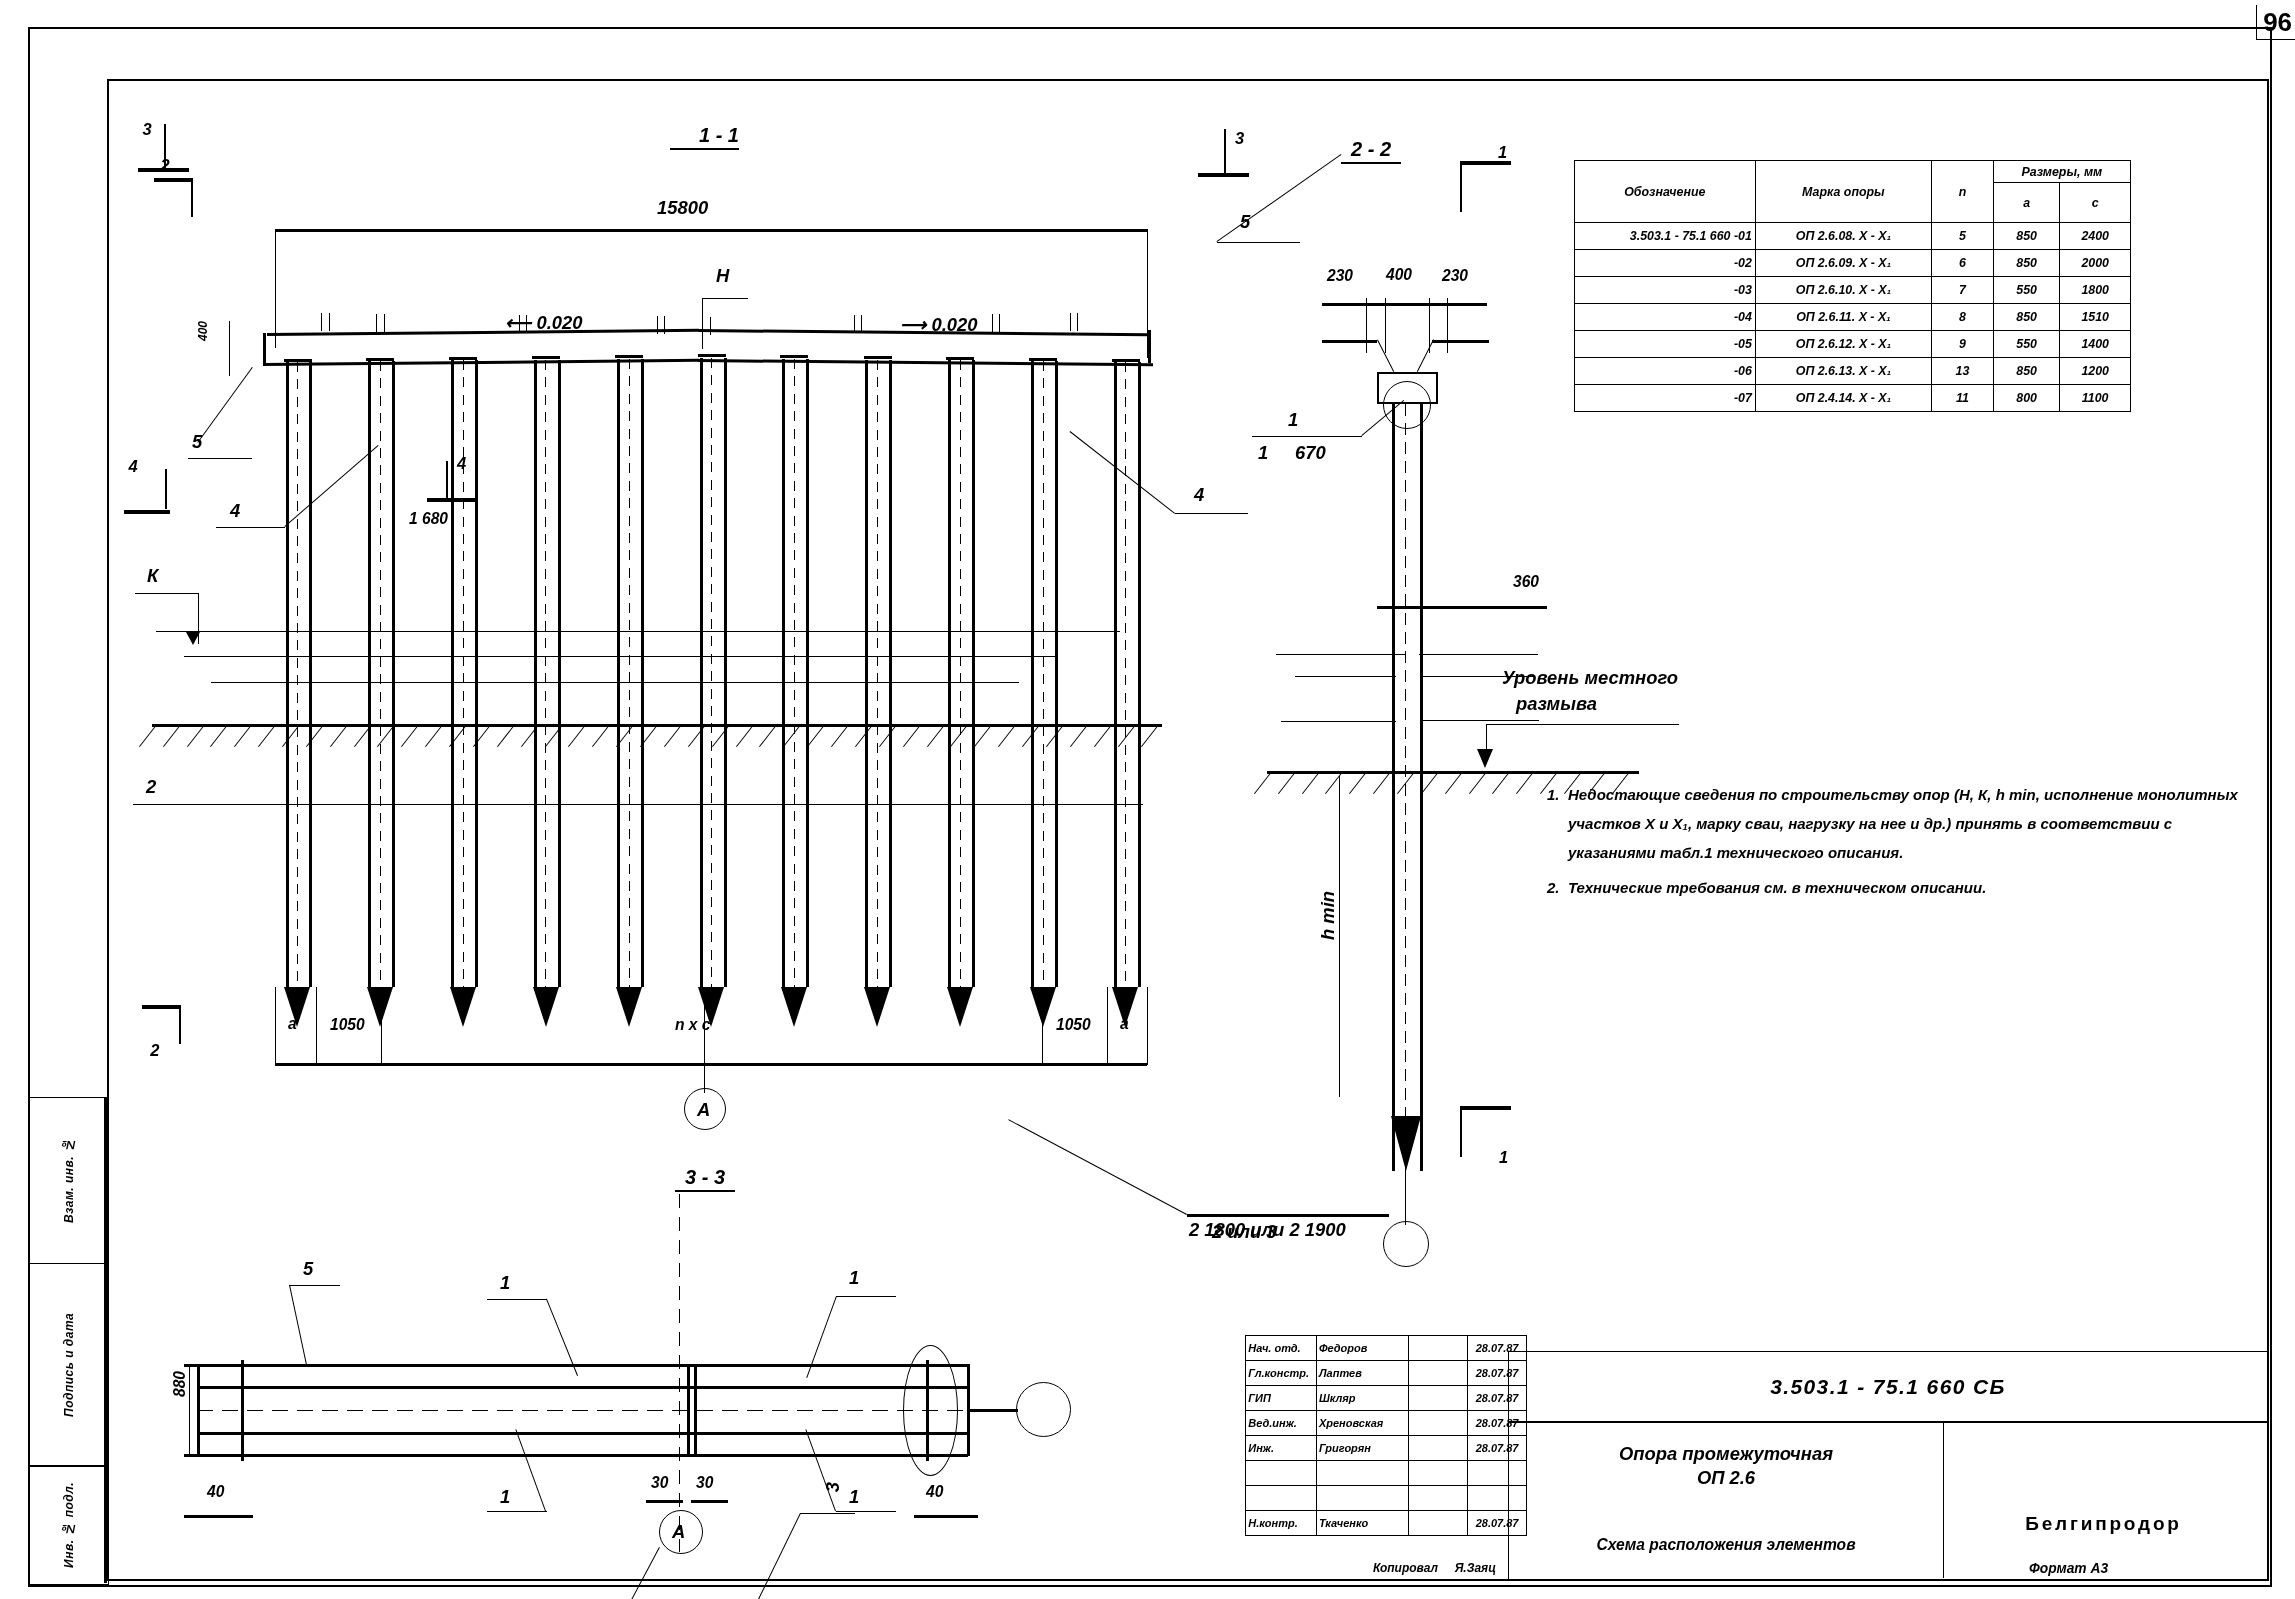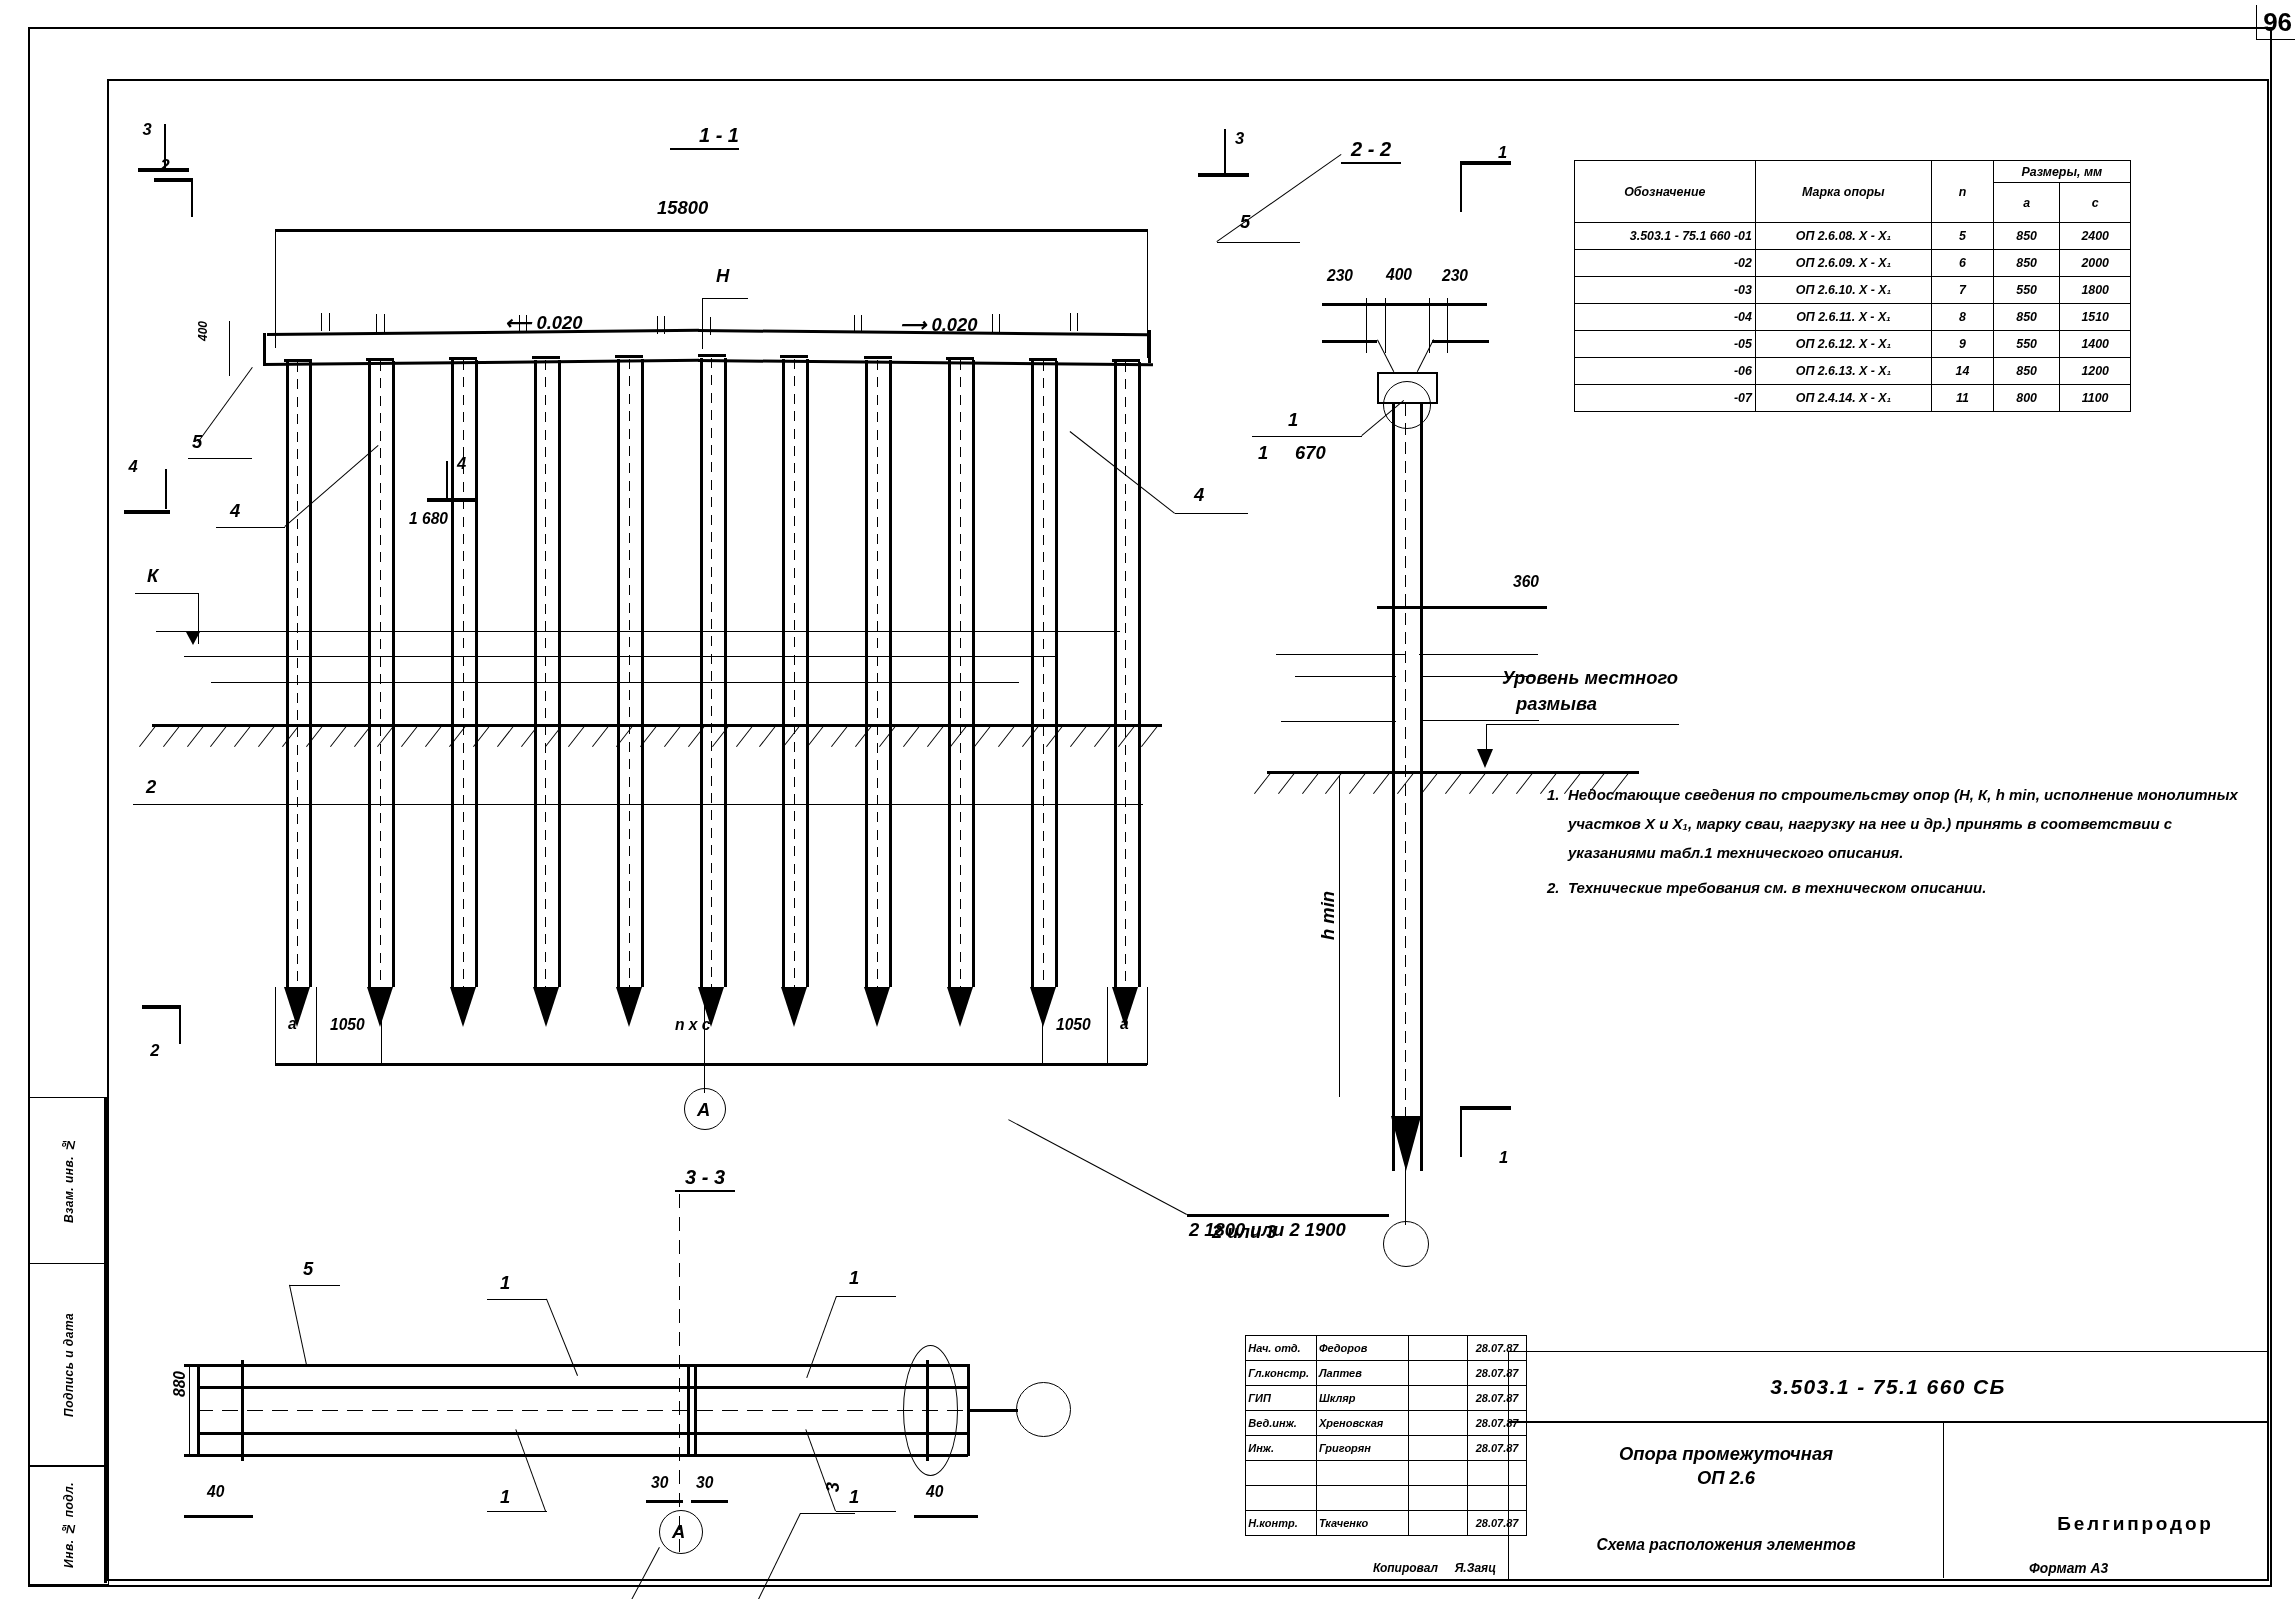--- a/index.html
+++ b/index.html
@@ -68,21 +68,21 @@
       font-family:"Liberation Sans",sans-serif;font-style:italic;font-weight:700;font-size:18.4px;line-height:24px;}
   #tb-name2{position:absolute;left:0;top:90px;width:100%;height:67px;
       display:flex;align-items:center;justify-content:center;
       font-family:"Liberation Sans",sans-serif;font-style:italic;font-weight:700;font-size:15.6px;}
   #tb-stage{position:absolute;left:434px;top:69px;width:321px;}
   #tb-stage table{border-collapse:collapse;width:100%;}
   #tb-stage td{border:1.4px solid #000;height:23px;text-align:center;
       font-family:"Liberation Sans",sans-serif;font-style:italic;font-weight:700;font-size:13px;}
   #tb-org{position:absolute;left:434px;top:118px;width:321px;height:108px;
       display:flex;align-items:center;justify-content:center;
-      font-family:"Liberation Sans",sans-serif;font-weight:700;font-size:19px;letter-spacing:2.8px;margin-left:32px;}
+      font-family:"Liberation Sans",sans-serif;font-weight:700;font-size:19px;letter-spacing:2.8px;}
   #tb-copy{position:absolute;left:1373px;top:1561px;
       font-family:"Liberation Sans",sans-serif;font-style:italic;font-weight:700;font-size:12px;}
   #tb-format{position:absolute;left:2029px;top:1561px;
       font-family:"Liberation Sans",sans-serif;font-style:italic;font-weight:700;font-size:13.8px;}
 </style>
 </head>
 <body>
 
 <div class="abs" id="sheet-border"></div>
 <div class="abs" id="sheet-inner"></div>
@@ -445,21 +445,21 @@
       <tr>
         <td class="c-desig ta-r">-05</td>
         <td class="c-mark">ОП 2.6.12. Х - Х₁</td>
         <td class="c-n">9</td>
         <td class="c-a">550</td>
         <td class="c-c">1400</td>
       </tr>
       <tr>
         <td class="c-desig ta-r">-06</td>
         <td class="c-mark">ОП 2.6.13. Х - Х₁</td>
-        <td class="c-n">14</td>
+        <td class="c-n">13</td>
         <td class="c-a">850</td>
         <td class="c-c">1200</td>
       </tr>
       <tr>
         <td class="c-desig ta-r">-07</td>
         <td class="c-mark">ОП 2.4.14. Х - Х₁</td>
         <td class="c-n">11</td>
         <td class="c-a">800</td>
         <td class="c-c">1100</td>
       </tr>

